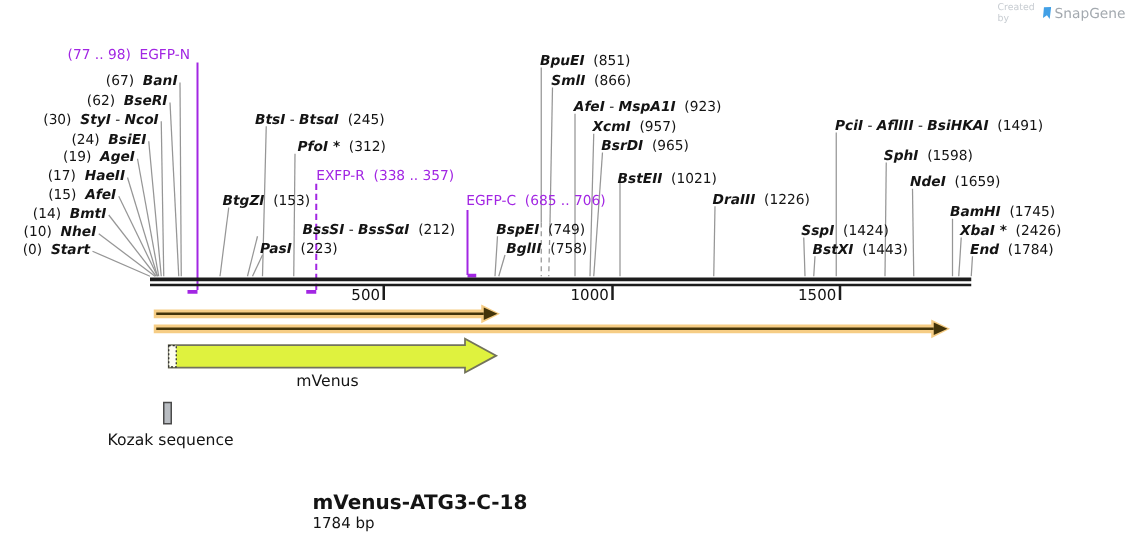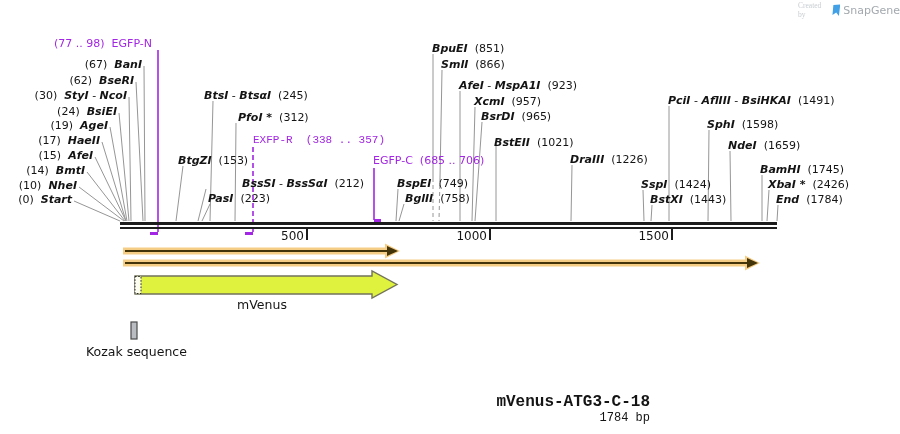--- a/index.html
+++ b/index.html
@@ -14,25 +14,25 @@
   }
   .site .b{font-weight:bold;font-style:italic;}
   .site .it{font-style:italic;}
   .site.purple{color:#a226e3;}
   .ruler-num{
     position:absolute;font-size:12px;line-height:13px;color:#141414;
   }
   .feat-label{position:absolute;font-size:12.5px;line-height:14px;color:#141414;}
   #mvenus-label{left:212px;top:298px;width:100px;text-align:center;}
   #kozak-label{left:86px;top:345px;}
-  #title-block{position:absolute;left:250px;top:393px;width:400px;text-align:right;font-family:Liberation Mono, monospace;}
+  #title-block{position:absolute;left:250px;top:393px;width:400px;text-align:left;}
   #plasmid-name{font-size:16px;font-weight:bold;line-height:18px;}
   #plasmid-length{font-size:12px;line-height:15px;}
   #brand{position:absolute;left:798px;top:2px;height:16px;display:flex;align-items:center;}
-  #created-by{font-size:7.5px;color:#c8cdd2;margin-right:4px;font-family:Liberation Serif, serif;}
+  #created-by{font-size:7.5px;color:#c8cdd2;margin-right:4px;}
   #brand-name{font-size:11px;color:#a3a9af;margin-left:3px;}
 </style>
 </head>
 <body>
 
 <div id="canvas">
   <svg id="map-svg" width="900" height="434">
       <line x1="144" y1="66" x2="145" y2="221" stroke="#969696" stroke-width="1"></line>
       <line x1="136" y1="82" x2="143" y2="221" stroke="#969696" stroke-width="1"></line>
       <line x1="129" y1="97" x2="131" y2="221" stroke="#969696" stroke-width="1"></line>
@@ -101,21 +101,21 @@
       <div class="site" style="top: 89px; right: 773px;"><span>(30)  </span><span class="b">StyI</span><span> - </span><span class="b">NcoI</span></div>
       <div class="site" style="top: 105px; right: 783px;"><span>(24)  </span><span class="b">BsiEI</span></div>
       <div class="site" style="top: 119px; right: 792px;"><span>(19)  </span><span class="b">AgeI</span></div>
       <div class="site" style="top: 134px; right: 800px;"><span>(17)  </span><span class="b">HaeII</span></div>
       <div class="site" style="top: 149px; right: 807px;"><span>(15)  </span><span class="b">AfeI</span></div>
       <div class="site" style="top: 164px; right: 815px;"><span>(14)  </span><span class="b">BmtI</span></div>
       <div class="site" style="top: 179px; right: 823px;"><span>(10)  </span><span class="b">NheI</span></div>
       <div class="site" style="top: 193px; right: 828px;"><span>(0)  </span><span class="b it">Start</span></div>
       <div class="site" style="top: 89px; left: 204px;"><span class="b">BtsI</span><span> - </span><span class="b">BtsαI</span><span>  (245)</span></div>
       <div class="site" style="top: 111px; left: 238px;"><span class="b">PfoI *</span><span>  (312)</span></div>
-      <div class="site purple" style="top: 134px; left: 253px; font-family: Liberation Mono, monospace;"><span>EXFP-R  (338 .. 357)</span></div>
+      <div class="site purple" style="top: 134px; left: 253px;"><span>EXFP-R  (338 .. 357)</span></div>
       <div class="site" style="top: 154px; left: 178px;"><span class="b">BtgZI</span><span>  (153)</span></div>
       <div class="site purple" style="top: 154px; left: 373px;"><span>EGFP-C  (685 .. 706)</span></div>
       <div class="site" style="top: 177px; left: 204px; margin-left: 38px;"><span class="b">BssSI</span><span> - </span><span class="b">BssSαI</span><span>  (212)</span></div>
       <div class="site" style="top: 177px; left: 397px;"><span class="b">BspEI</span><span>  (749)</span></div>
       <div class="site" style="top: 192px; left: 208px;"><span class="b">PasI</span><span>  (223)</span></div>
       <div class="site" style="top: 192px; left: 405px;"><span class="b">BglII</span><span>  (758)</span></div>
       <div class="site" style="top: 42px; left: 432px;"><span class="b">BpuEI</span><span>  (851)</span></div>
       <div class="site" style="top: 58px; left: 441px;"><span class="b">SmlI</span><span>  (866)</span></div>
       <div class="site" style="top: 79px; left: 459px;"><span class="b">AfeI</span><span> - </span><span class="b">MspA1I</span><span>  (923)</span></div>
       <div class="site" style="top: 95px; left: 474px;"><span class="b">XcmI</span><span>  (957)</span></div>

